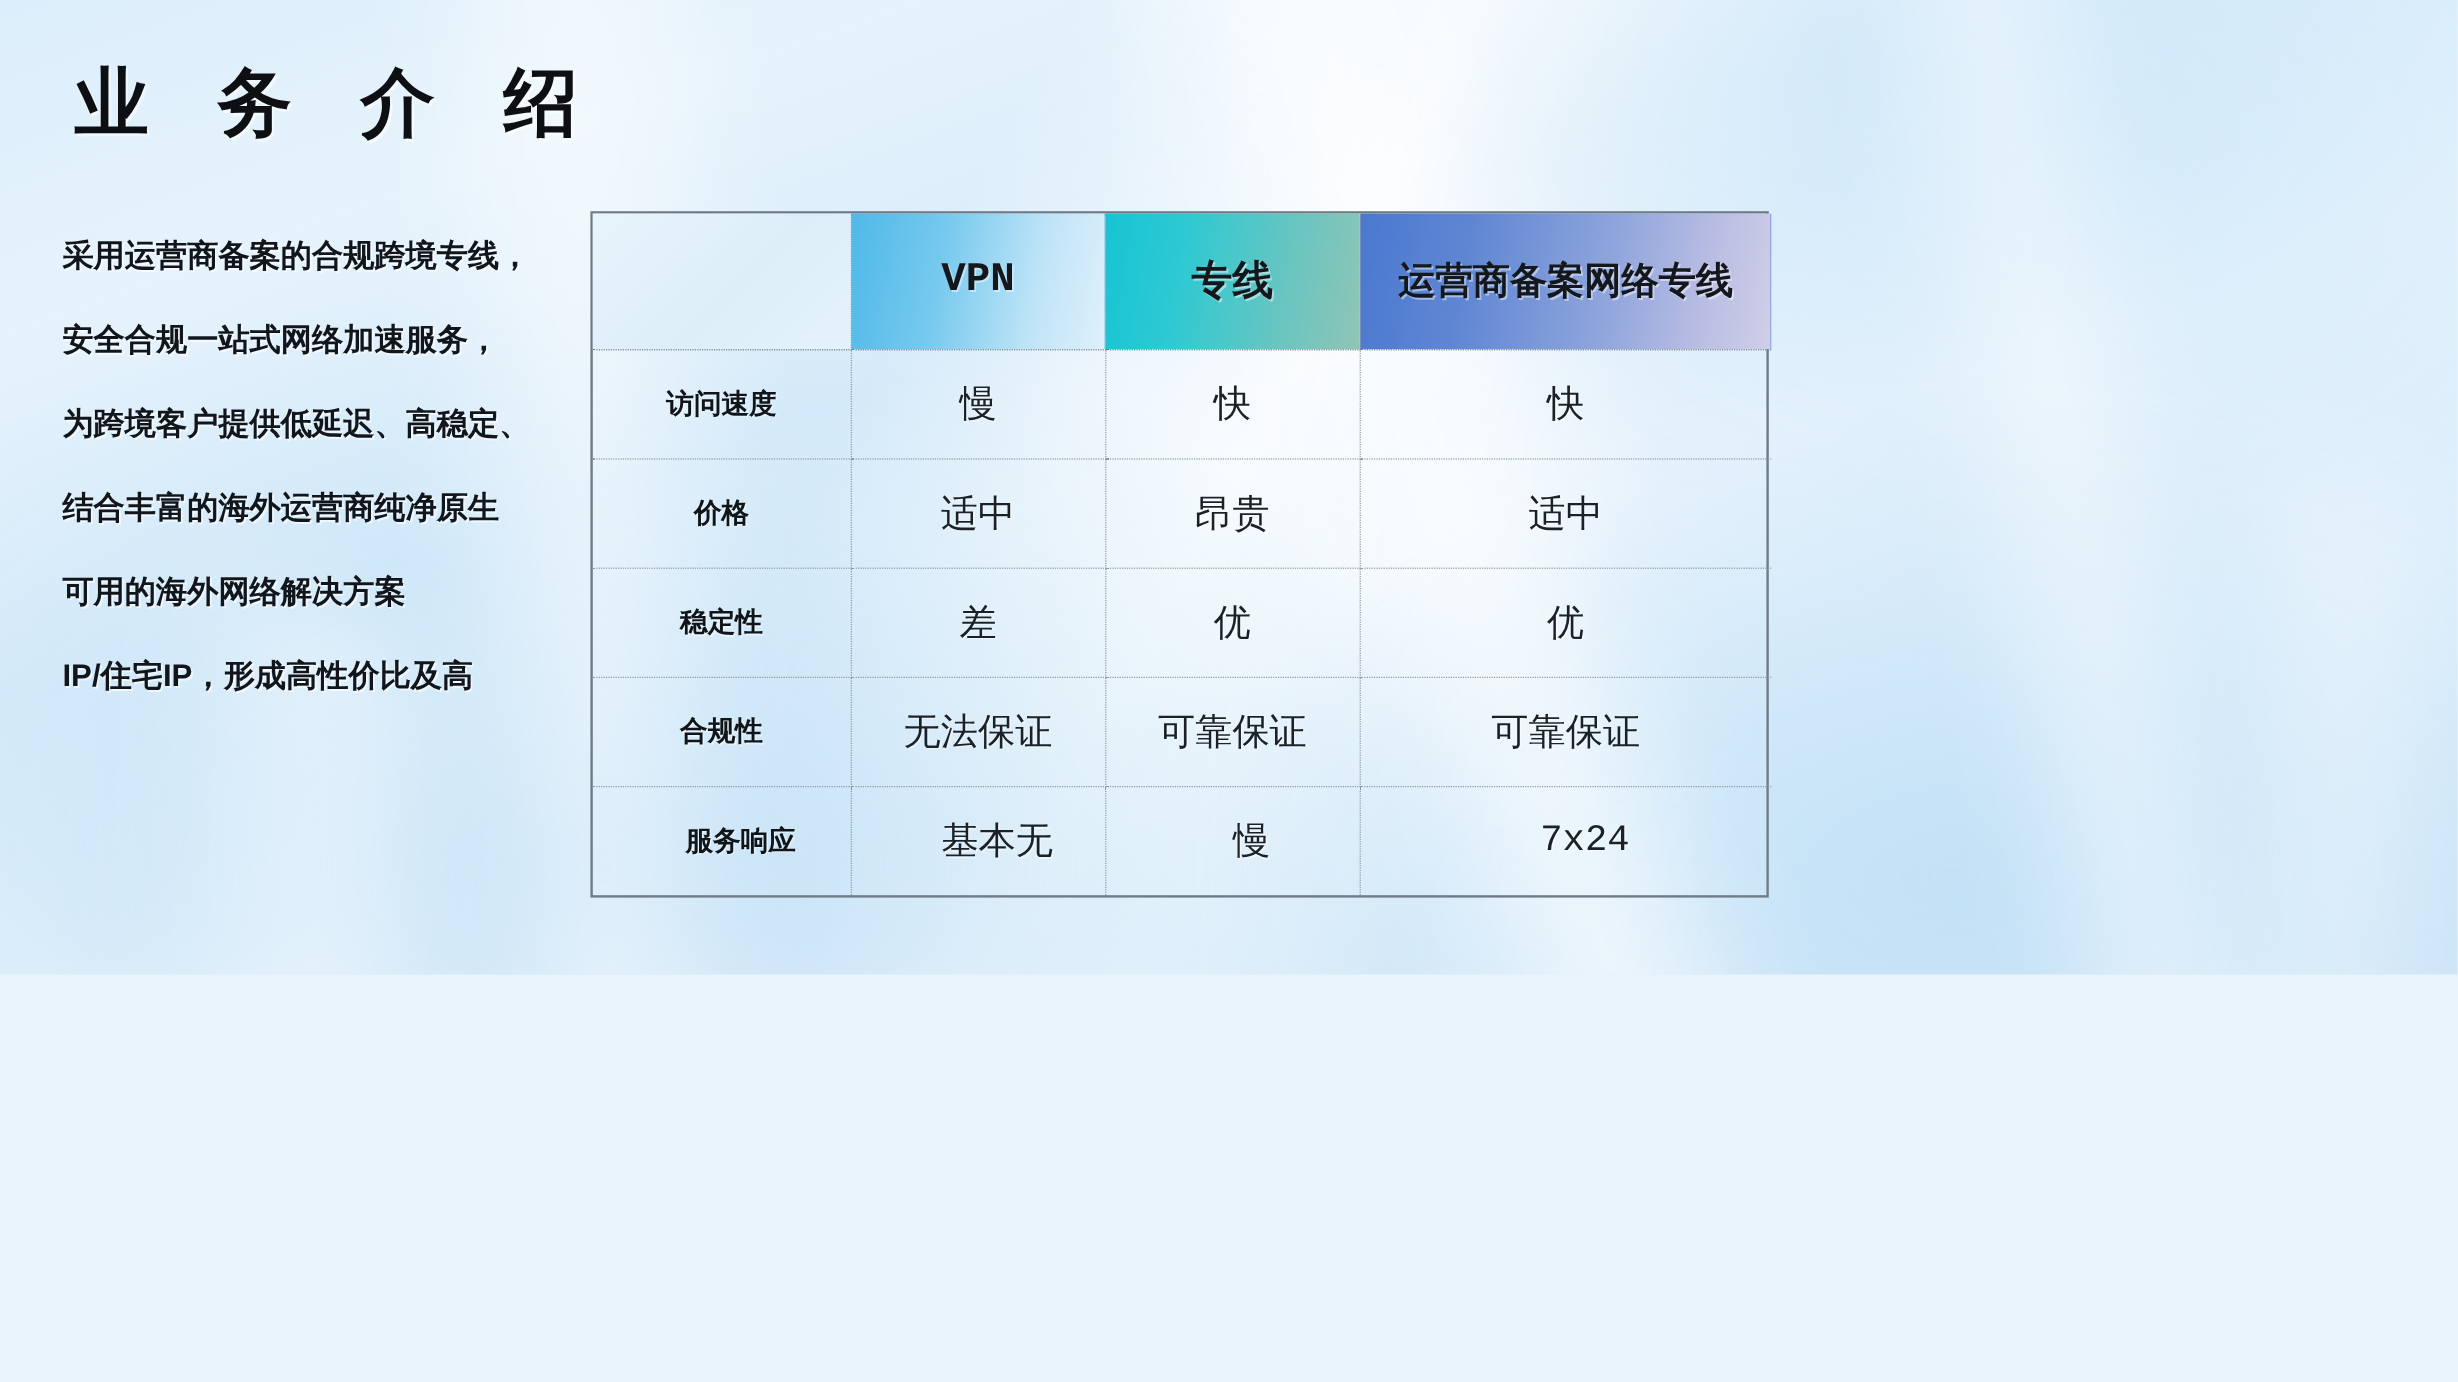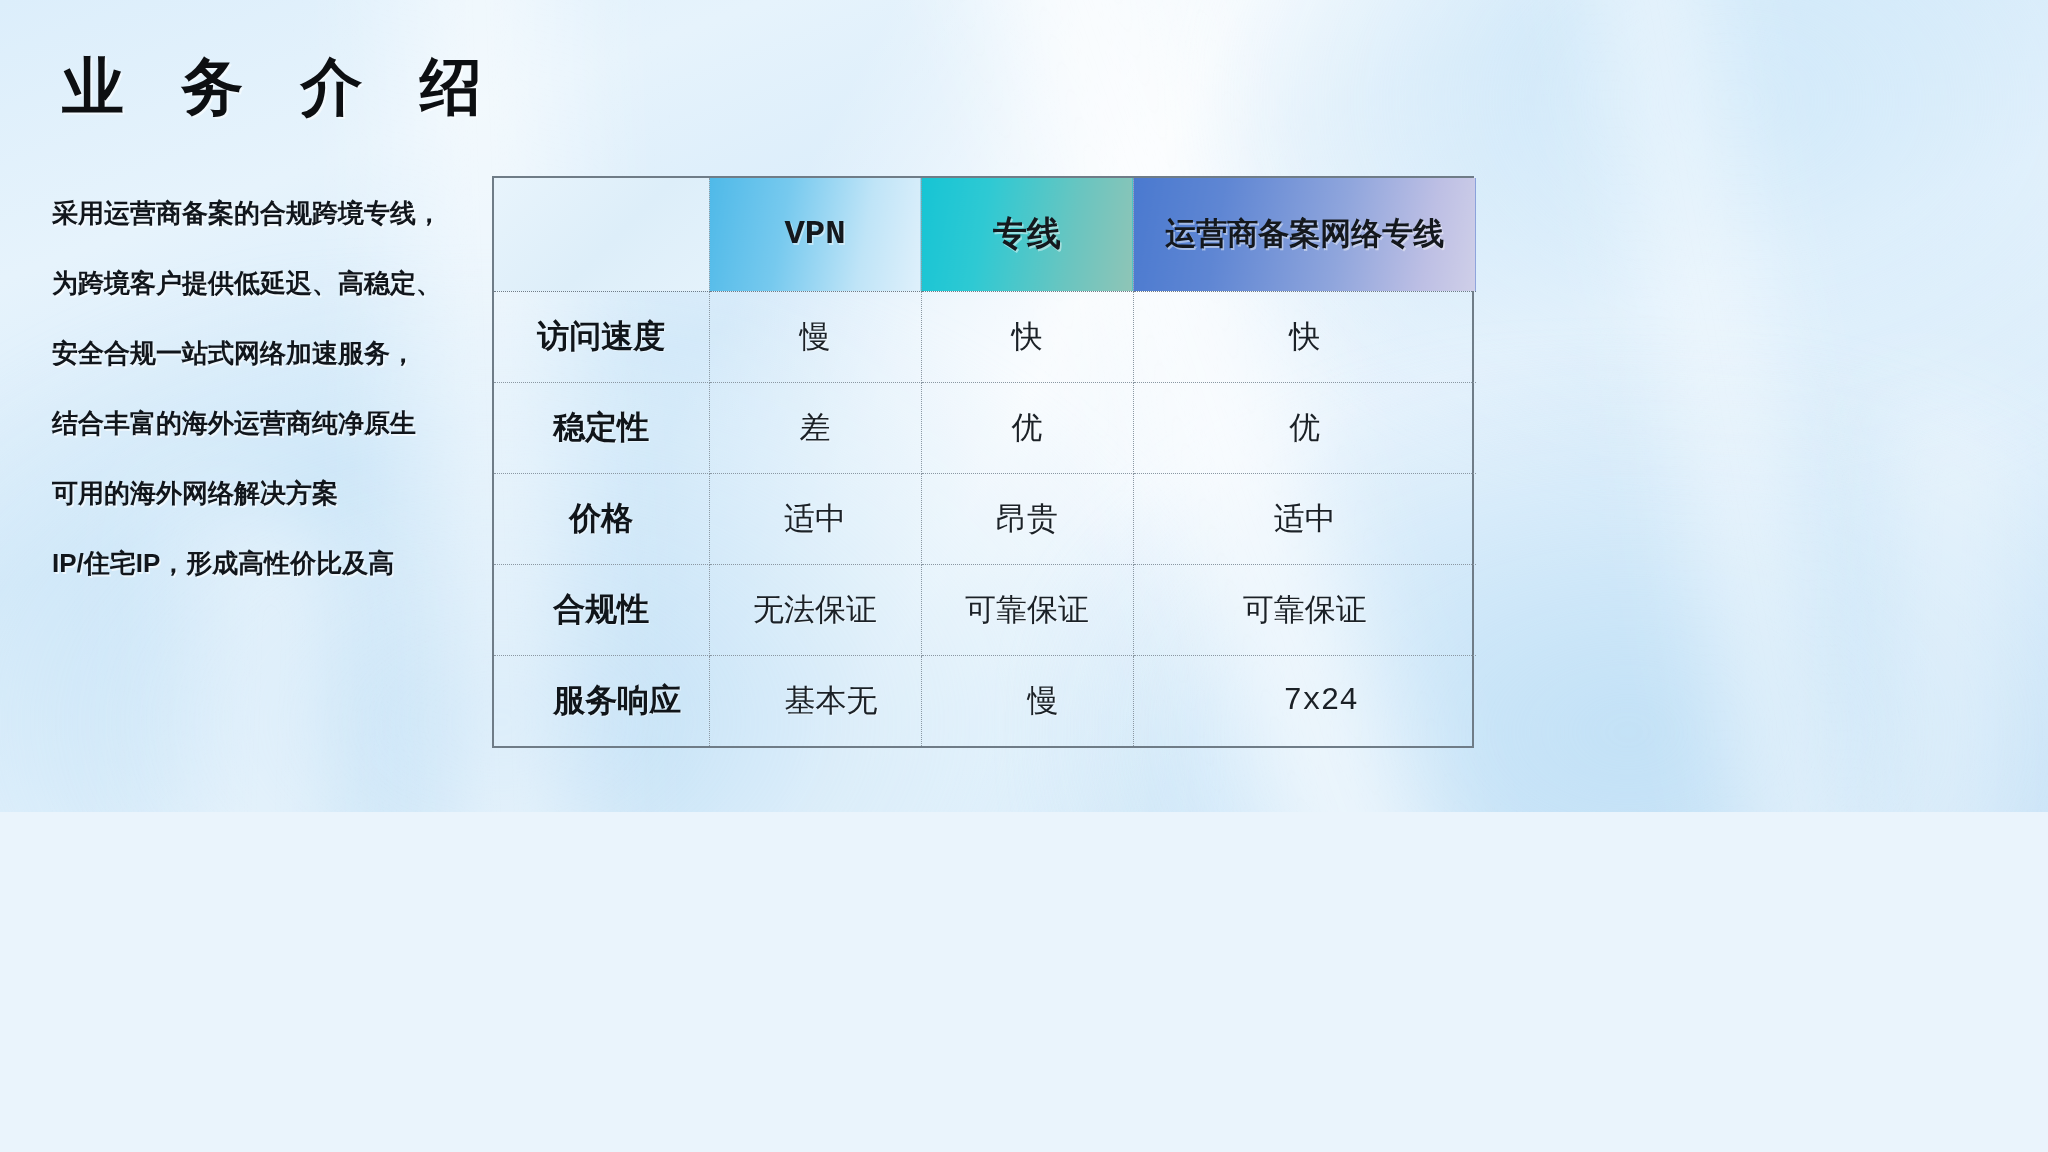--- a/index.html
+++ b/index.html
@@ -209,21 +209,21 @@
   
   tbody td {
     height: 91px;
     font-size: 31px;
     color: #1b2127;
     background: transparent;
     text-shadow: 1.2px 1.2px 0 rgba(255,255,255,0.45);
   }
   tbody td.row-label {
     font-weight: bold;
-    font-size: 32px;
+    font-size: 23px;
     color: #10151a;
   }
 </style>
 </head>
 <body>
 
 <div class="slide">
 
   <div class="tint-tr"></div>
   <div class="tint-bl"></div>
@@ -231,22 +231,22 @@
   <div class="streak streak-a"></div>
   <div class="streak streak-b"></div>
   <div class="streak streak-c"></div>
   <div class="streak streak-d"></div>
   <div class="streak streak-e"></div>
 
   <div class="title">业 务 介 绍</div>
 
   <div class="intro">
     <div class="intro-line">采用运营商备案的合规跨境专线，</div>
+    <div class="intro-line">安全合规一站式网络加速服务，</div>
     <div class="intro-line">为跨境客户提供低延迟、高稳定、</div>
-    <div class="intro-line">安全合规一站式网络加速服务，</div>
     <div class="intro-line">结合丰富的海外运营商纯净原生</div>
     <div class="intro-line">可用的海外网络解决方案</div>
     <div class="intro-line">IP/住宅IP，形成高性价比及高</div>
   </div>
 
   <div class="table-wrap">
     <table class="cmp">
       <colgroup>
         <col class="c0">
           <col class="c1">
@@ -262,32 +262,32 @@
         </tr>
       </thead>
       <tbody>
         <tr>
           <td class="row-label">访问速度</td>
           <td>慢</td>
           <td>快</td>
           <td>快</td>
         </tr>
         <tr>
+          <td class="row-label">价格</td>
+          <td>适中</td>
+          <td>昂贵</td>
+          <td>适中</td>
+        </tr>
+        <tr>
           <td class="row-label">稳定性</td>
           <td>差</td>
           <td>优</td>
           <td>优</td>
         </tr>
         <tr>
-          <td class="row-label">价格</td>
-          <td>适中</td>
-          <td>昂贵</td>
-          <td>适中</td>
-        </tr>
-        <tr>
           <td class="row-label">合规性</td>
           <td>无法保证</td>
           <td>可靠保证</td>
           <td>可靠保证</td>
         </tr>
         <tr>
           <td class="row-label">服务响应</td>
           <td>基本无</td>
           <td>慢</td>
           <td>7x24</td>

